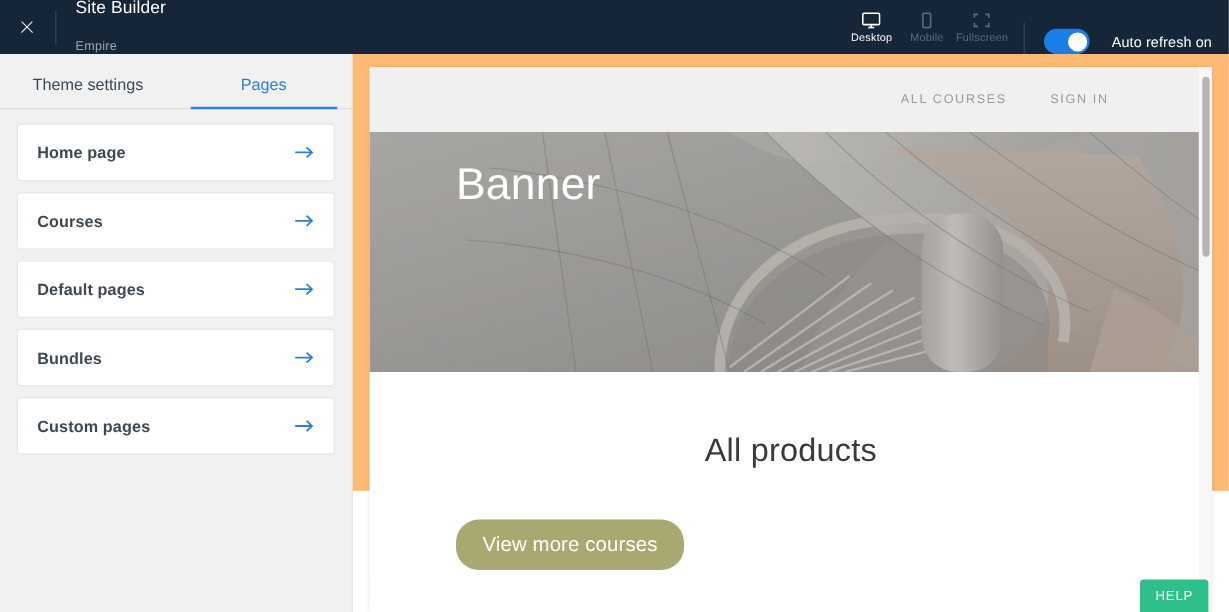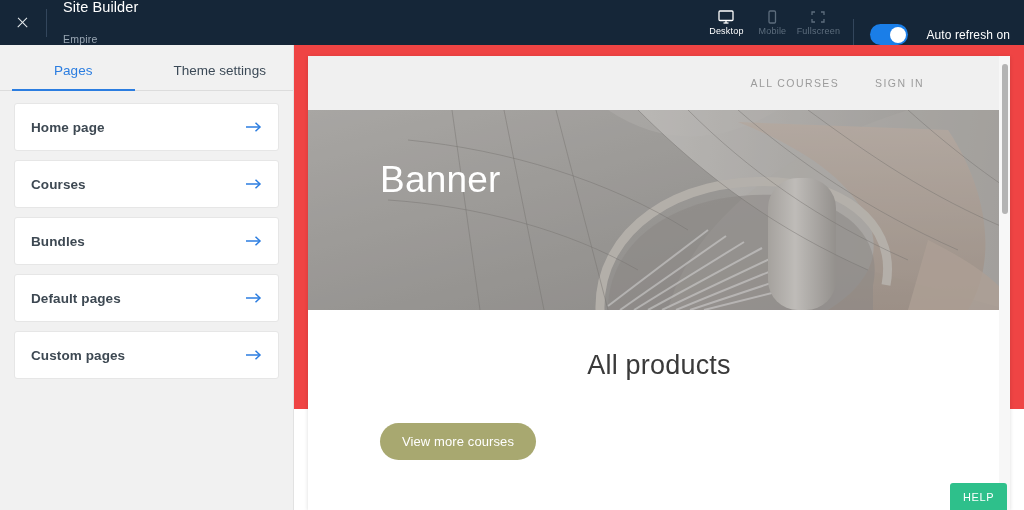--- a/index.html
+++ b/index.html
@@ -119,21 +119,21 @@
   .card-label {
     font-size: 13.5px; font-weight: bold; color: #3d4852;
     letter-spacing: .1px;
   }
   .card-arrow { margin-left: auto; display: flex; align-items: center; }
 
   
   .preview-area {
     position: absolute; top: 45px; left: 294px;
     width: 730px; height: 364px;
-    background: #ef4444;
+    background: #fdba74;
   }
   .preview-frame {
     position: absolute; top: 11px; left: 14px;
     width: 702px; height: 454px;
     background: #ffffff;
     box-shadow: 0 1px 4px rgba(0,0,0,.14);
     overflow: hidden;
   }
   .site-nav {
     height: 54px; background: #f0f0f0;
@@ -151,43 +151,43 @@
     background: #8e8e8e;
   }
   .banner-photo {
     position: absolute; inset: 0;
   }
   .banner-overlay {
     position: absolute; inset: 0;
     background: rgba(130,130,130,.30);
   }
   .banner-text {
-    position: absolute; left: 72px; top: 22px; right: 192px; margin-top: 26px;
+    position: absolute; left: 72px; top: 22px; right: 192px;
   }
   .banner-title {
     font-size: 37px; font-weight: 300; color: #ffffff;
     line-height: 44px; letter-spacing: .2px;
   }
   .banner-desc {
     margin-top: 11px;
     font-size: 12.5px; color: #eeeeee;
     line-height: 16px; max-width: 310px;
   }
 
-  .products-section { background: #ffffff; padding-top: 40px; }
+  .products-section { background: #ffffff; padding-top: 50px; }
   .products-title {
     text-align: center; font-size: 27px; font-weight: 300;
     color: #3a3a3a; letter-spacing: .2px;
   }
   .cta-row { padding: 42px 0 0 72px; }
   .cta-btn {
     display: inline-block;
     background: #a8a870;
     color: #ffffff;
-    font-size: 13px;
+    font-size: 17px;
     padding: 11px 22px;
     border-radius: 19px;
     border: none;
     cursor: pointer;
     letter-spacing: .1px;
   }
 
   
   .pv-scroll {
     position: absolute; top: 0; right: 0;
@@ -261,22 +261,22 @@
       </div>
       <span class="toggle-label">Auto refresh on</span>
     </div>
 
   </div>
 </div>
 
 <div class="sidebar">
 
   <div class="tabs">
+    <div class="tab inactive">Theme settings</div>
     <div class="tab active">Pages</div>
-    <div class="tab inactive">Theme settings</div>
   </div>
 
   <div class="cards">
 
     <div class="card">
       <span class="card-label">Home page</span>
       <span class="card-arrow">
         <svg width="17" height="12" viewBox="0 0 17 12" stroke="#2b7de0" fill="none">
           <line x1="1" y1="6" x2="14.5" y2="6" stroke-width="1.5"></line>
           <polyline points="10.5,1.8 15,6 10.5,10.2" stroke-width="1.5"></polyline>
@@ -288,31 +288,31 @@
       <span class="card-label">Courses</span>
       <span class="card-arrow">
         <svg width="17" height="12" viewBox="0 0 17 12" stroke="#2b7de0" fill="none">
           <line x1="1" y1="6" x2="14.5" y2="6" stroke-width="1.5"></line>
           <polyline points="10.5,1.8 15,6 10.5,10.2" stroke-width="1.5"></polyline>
         </svg>
       </span>
     </div>
 
     <div class="card">
-      <span class="card-label">Bundles</span>
+      <span class="card-label">Default pages</span>
       <span class="card-arrow">
         <svg width="17" height="12" viewBox="0 0 17 12" stroke="#2b7de0" fill="none">
           <line x1="1" y1="6" x2="14.5" y2="6" stroke-width="1.5"></line>
           <polyline points="10.5,1.8 15,6 10.5,10.2" stroke-width="1.5"></polyline>
         </svg>
       </span>
     </div>
 
     <div class="card">
-      <span class="card-label">Default pages</span>
+      <span class="card-label">Bundles</span>
       <span class="card-arrow">
         <svg width="17" height="12" viewBox="0 0 17 12" stroke="#2b7de0" fill="none">
           <line x1="1" y1="6" x2="14.5" y2="6" stroke-width="1.5"></line>
           <polyline points="10.5,1.8 15,6 10.5,10.2" stroke-width="1.5"></polyline>
         </svg>
       </span>
     </div>
 
     <div class="card">
       <span class="card-label">Custom pages</span>

